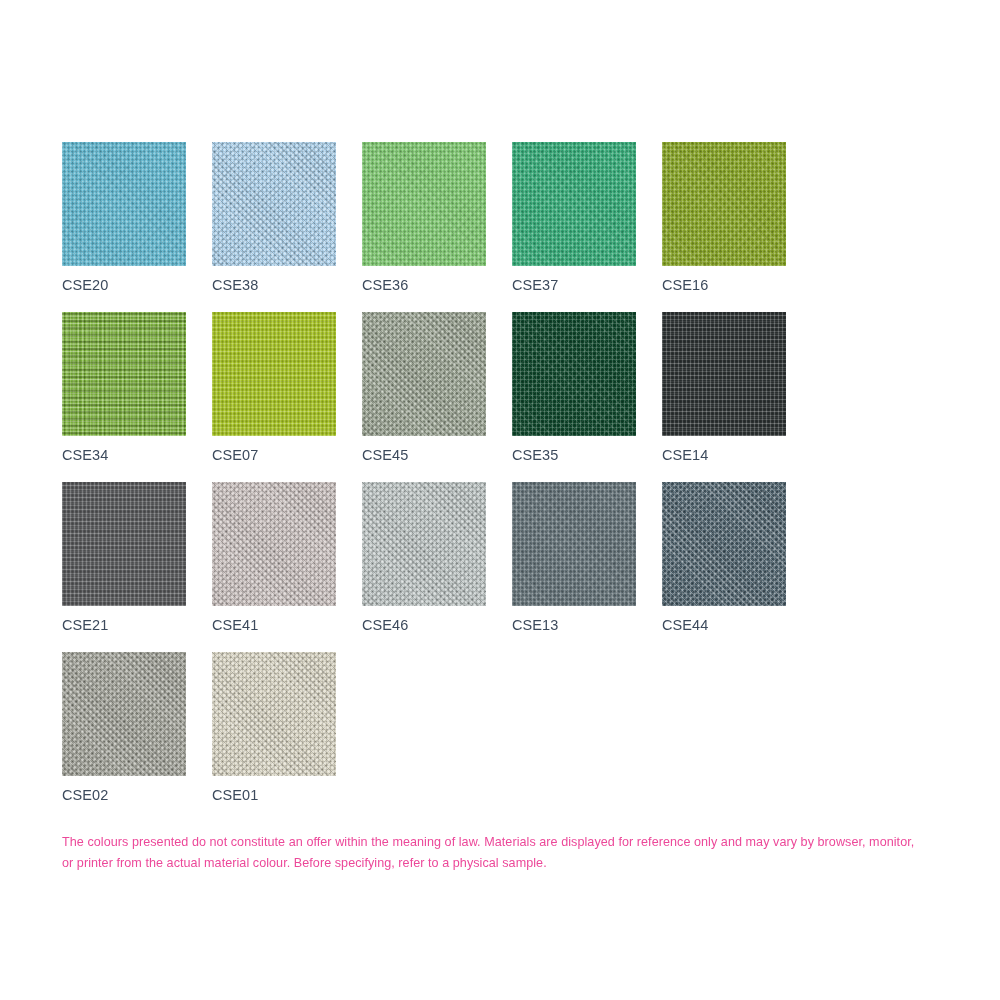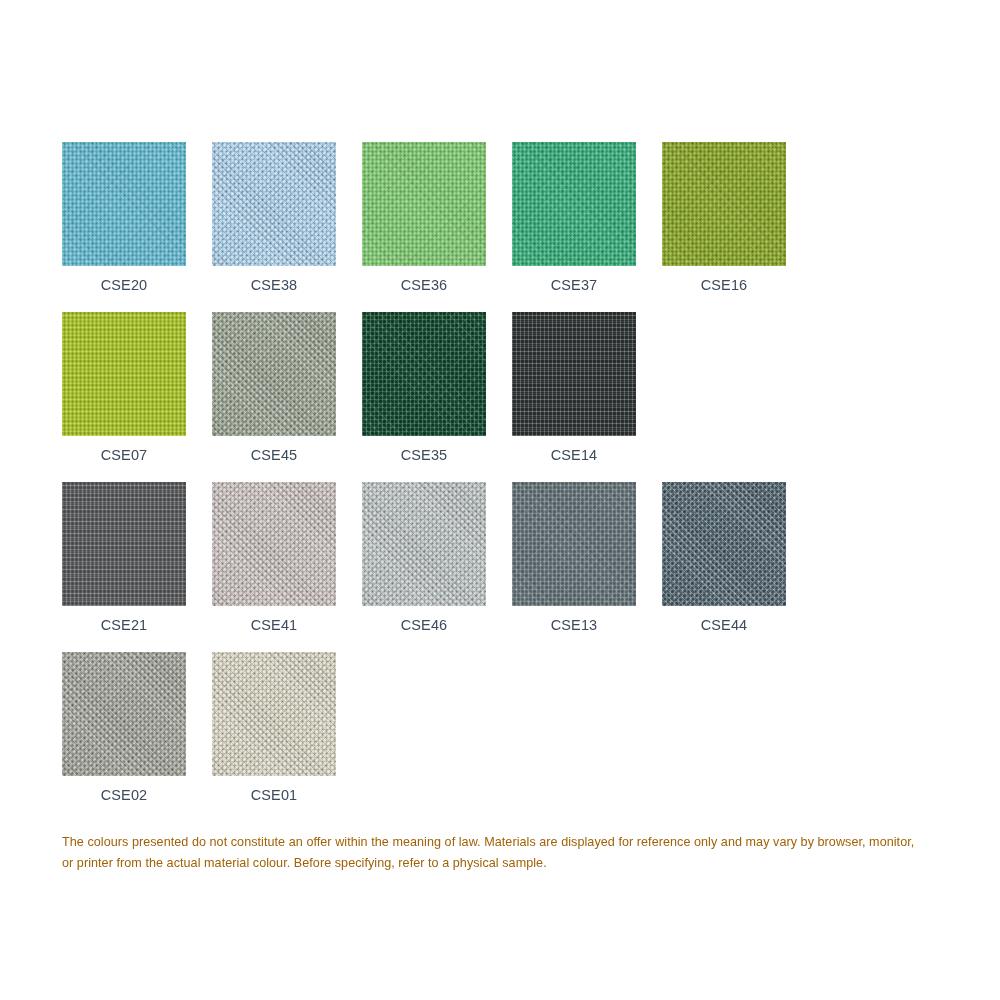--- a/index.html
+++ b/index.html
@@ -120,32 +120,31 @@
         rgba(0,0,0,0.00) 3px, rgba(0,0,0,0.00) 4px);
   }
 
   .swatch-label {
     margin-top: 11px;
     font-size: 14.5px;
     line-height: 17px;
     letter-spacing: 0.1px;
     color: #3c4a5c;
     white-space: nowrap;
-    text-align: center;
   }
 
   #disclaimer {
     position: absolute;
     left: 62px;
     top: 819px;
     width: 862px;
     font-size: 12.6px;
     line-height: 21px;
     letter-spacing: 0.05px;
-    color: #a16207;
+    color: #ec4899;
   }
 </style>
 </head>
 <body>
 
 <div id="swatch-catalog">
     <div class="swatch-row">
       <div class="swatch-cell">
         <div class="swatch-chip" style="background-color: rgb(98, 184, 208);"></div>
         <div class="swatch-label">CSE20</div>
@@ -162,20 +161,24 @@
         <div class="swatch-chip" style="background-color: rgb(52, 171, 119);"></div>
         <div class="swatch-label">CSE37</div>
       </div>
       <div class="swatch-cell">
         <div class="swatch-chip" style="background-color: rgb(134, 164, 36);"></div>
         <div class="swatch-label">CSE16</div>
       </div>
     </div>
     <div class="swatch-row">
       <div class="swatch-cell">
+        <div class="swatch-chip texture-ribbed" style="background-color: rgb(122, 178, 56);"></div>
+        <div class="swatch-label">CSE34</div>
+      </div>
+      <div class="swatch-cell">
         <div class="swatch-chip texture-smooth" style="background-color: rgb(165, 194, 36);"></div>
         <div class="swatch-label">CSE07</div>
       </div>
       <div class="swatch-cell">
         <div class="swatch-chip texture-coarse" style="background-color: rgb(154, 164, 146);"></div>
         <div class="swatch-label">CSE45</div>
       </div>
       <div class="swatch-cell">
         <div class="swatch-chip" style="background-color: rgb(13, 70, 42);"></div>
         <div class="swatch-label">CSE35</div>

